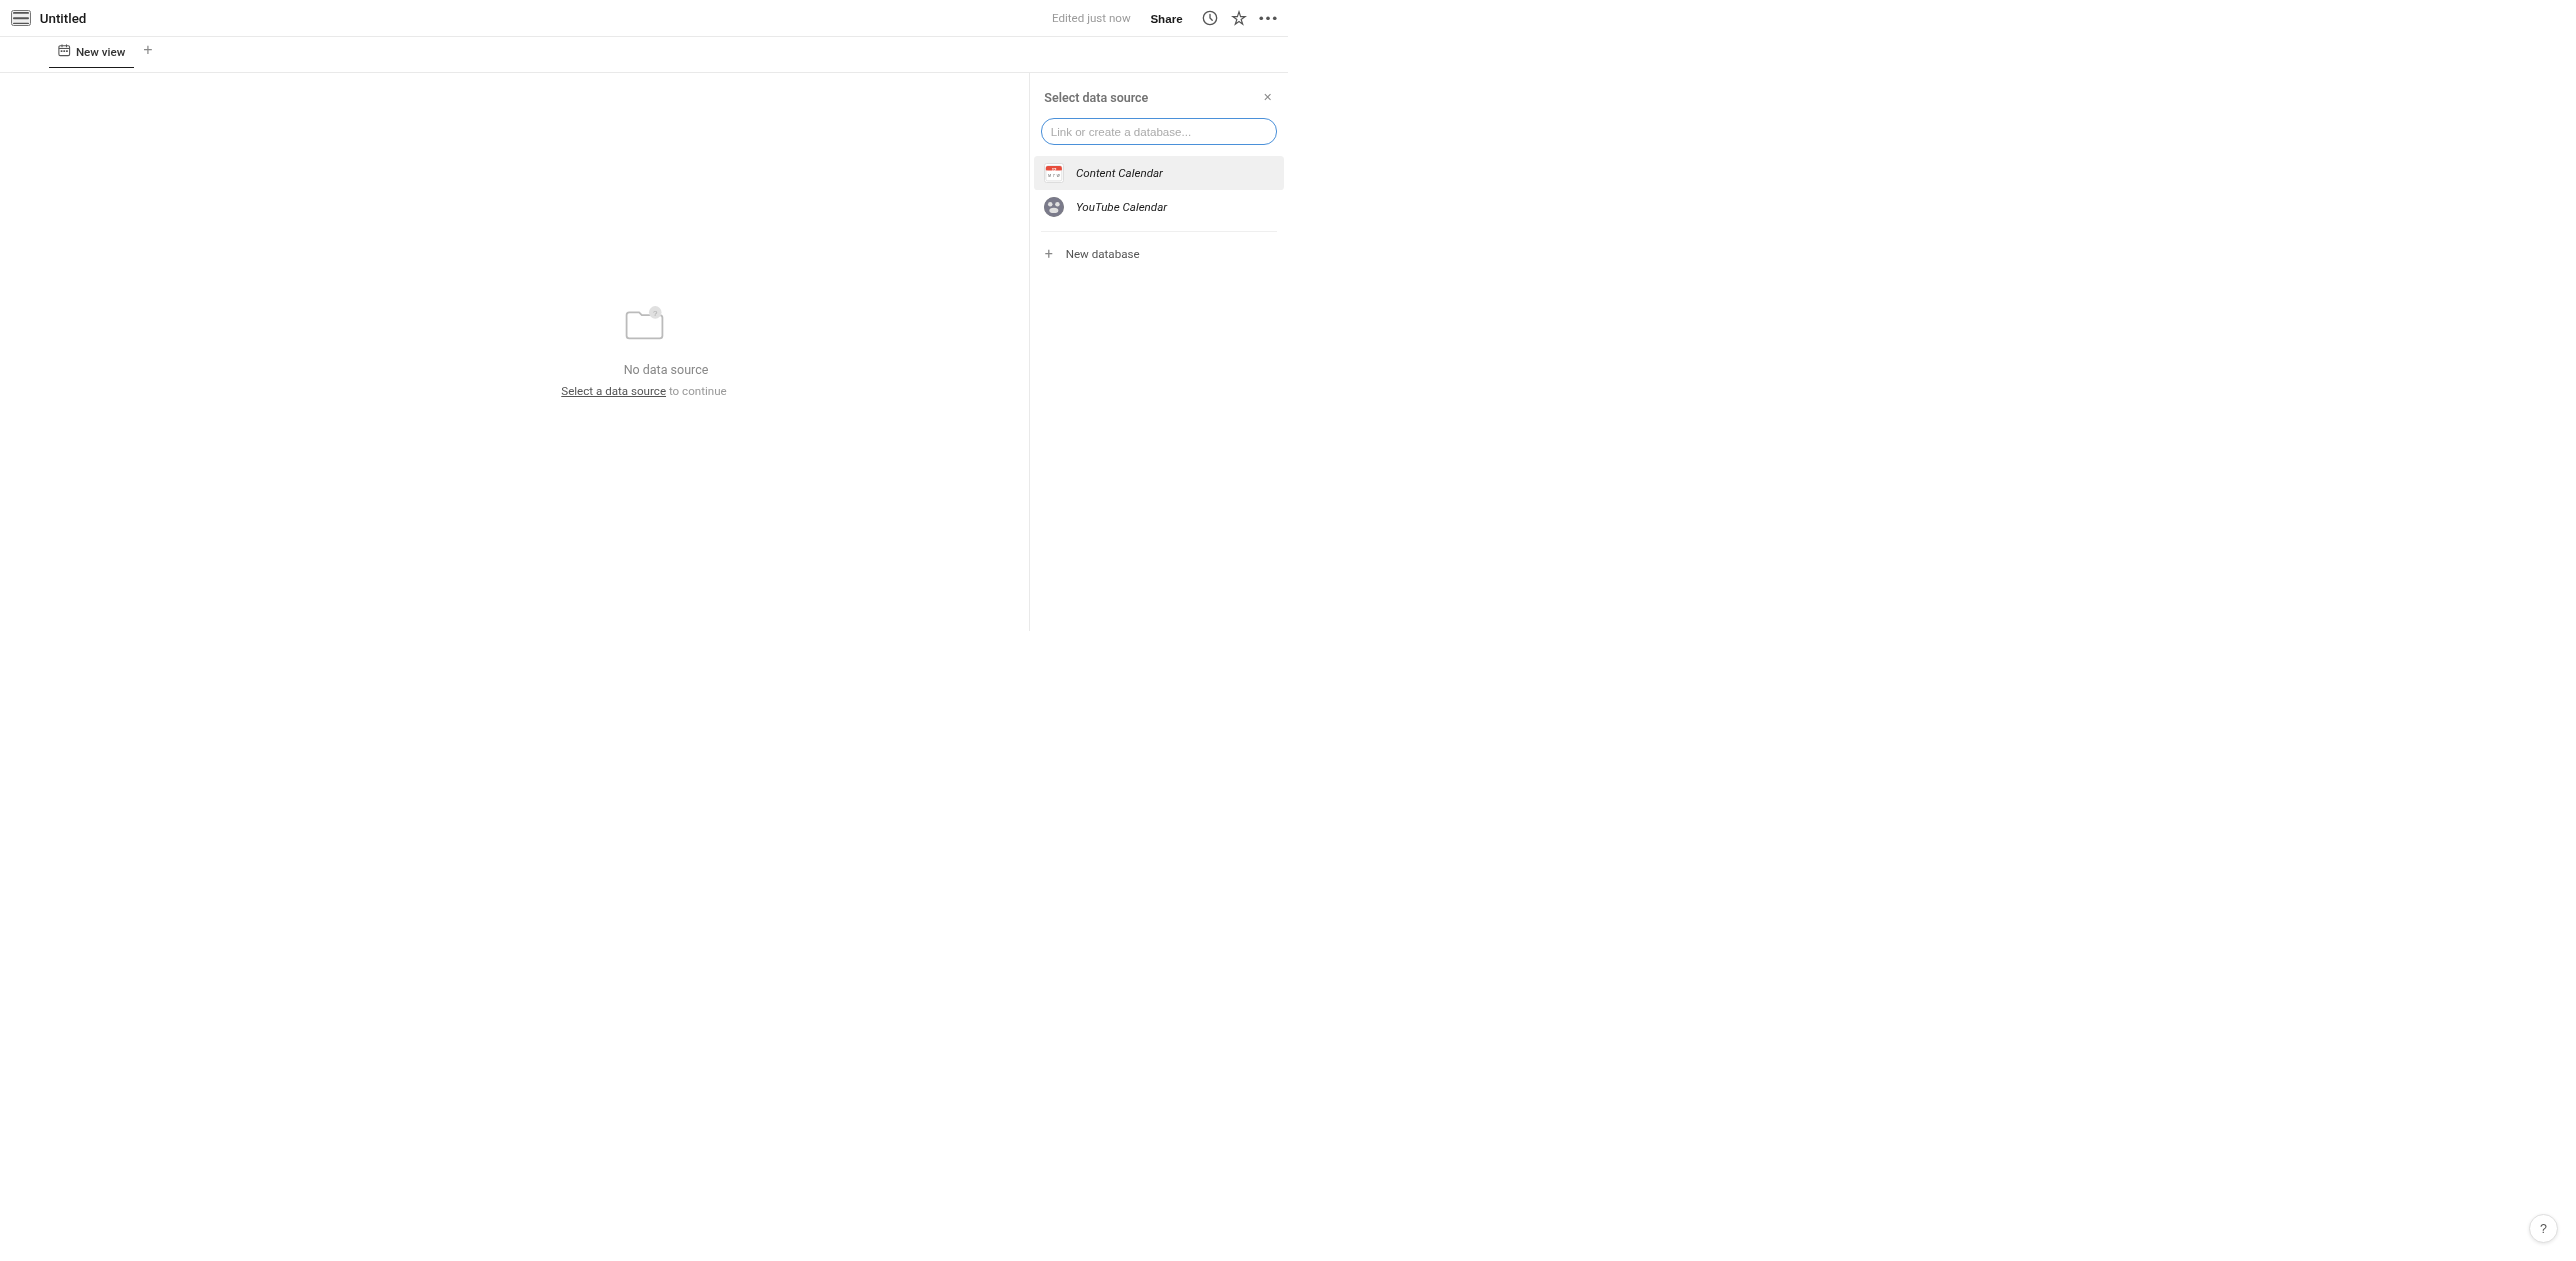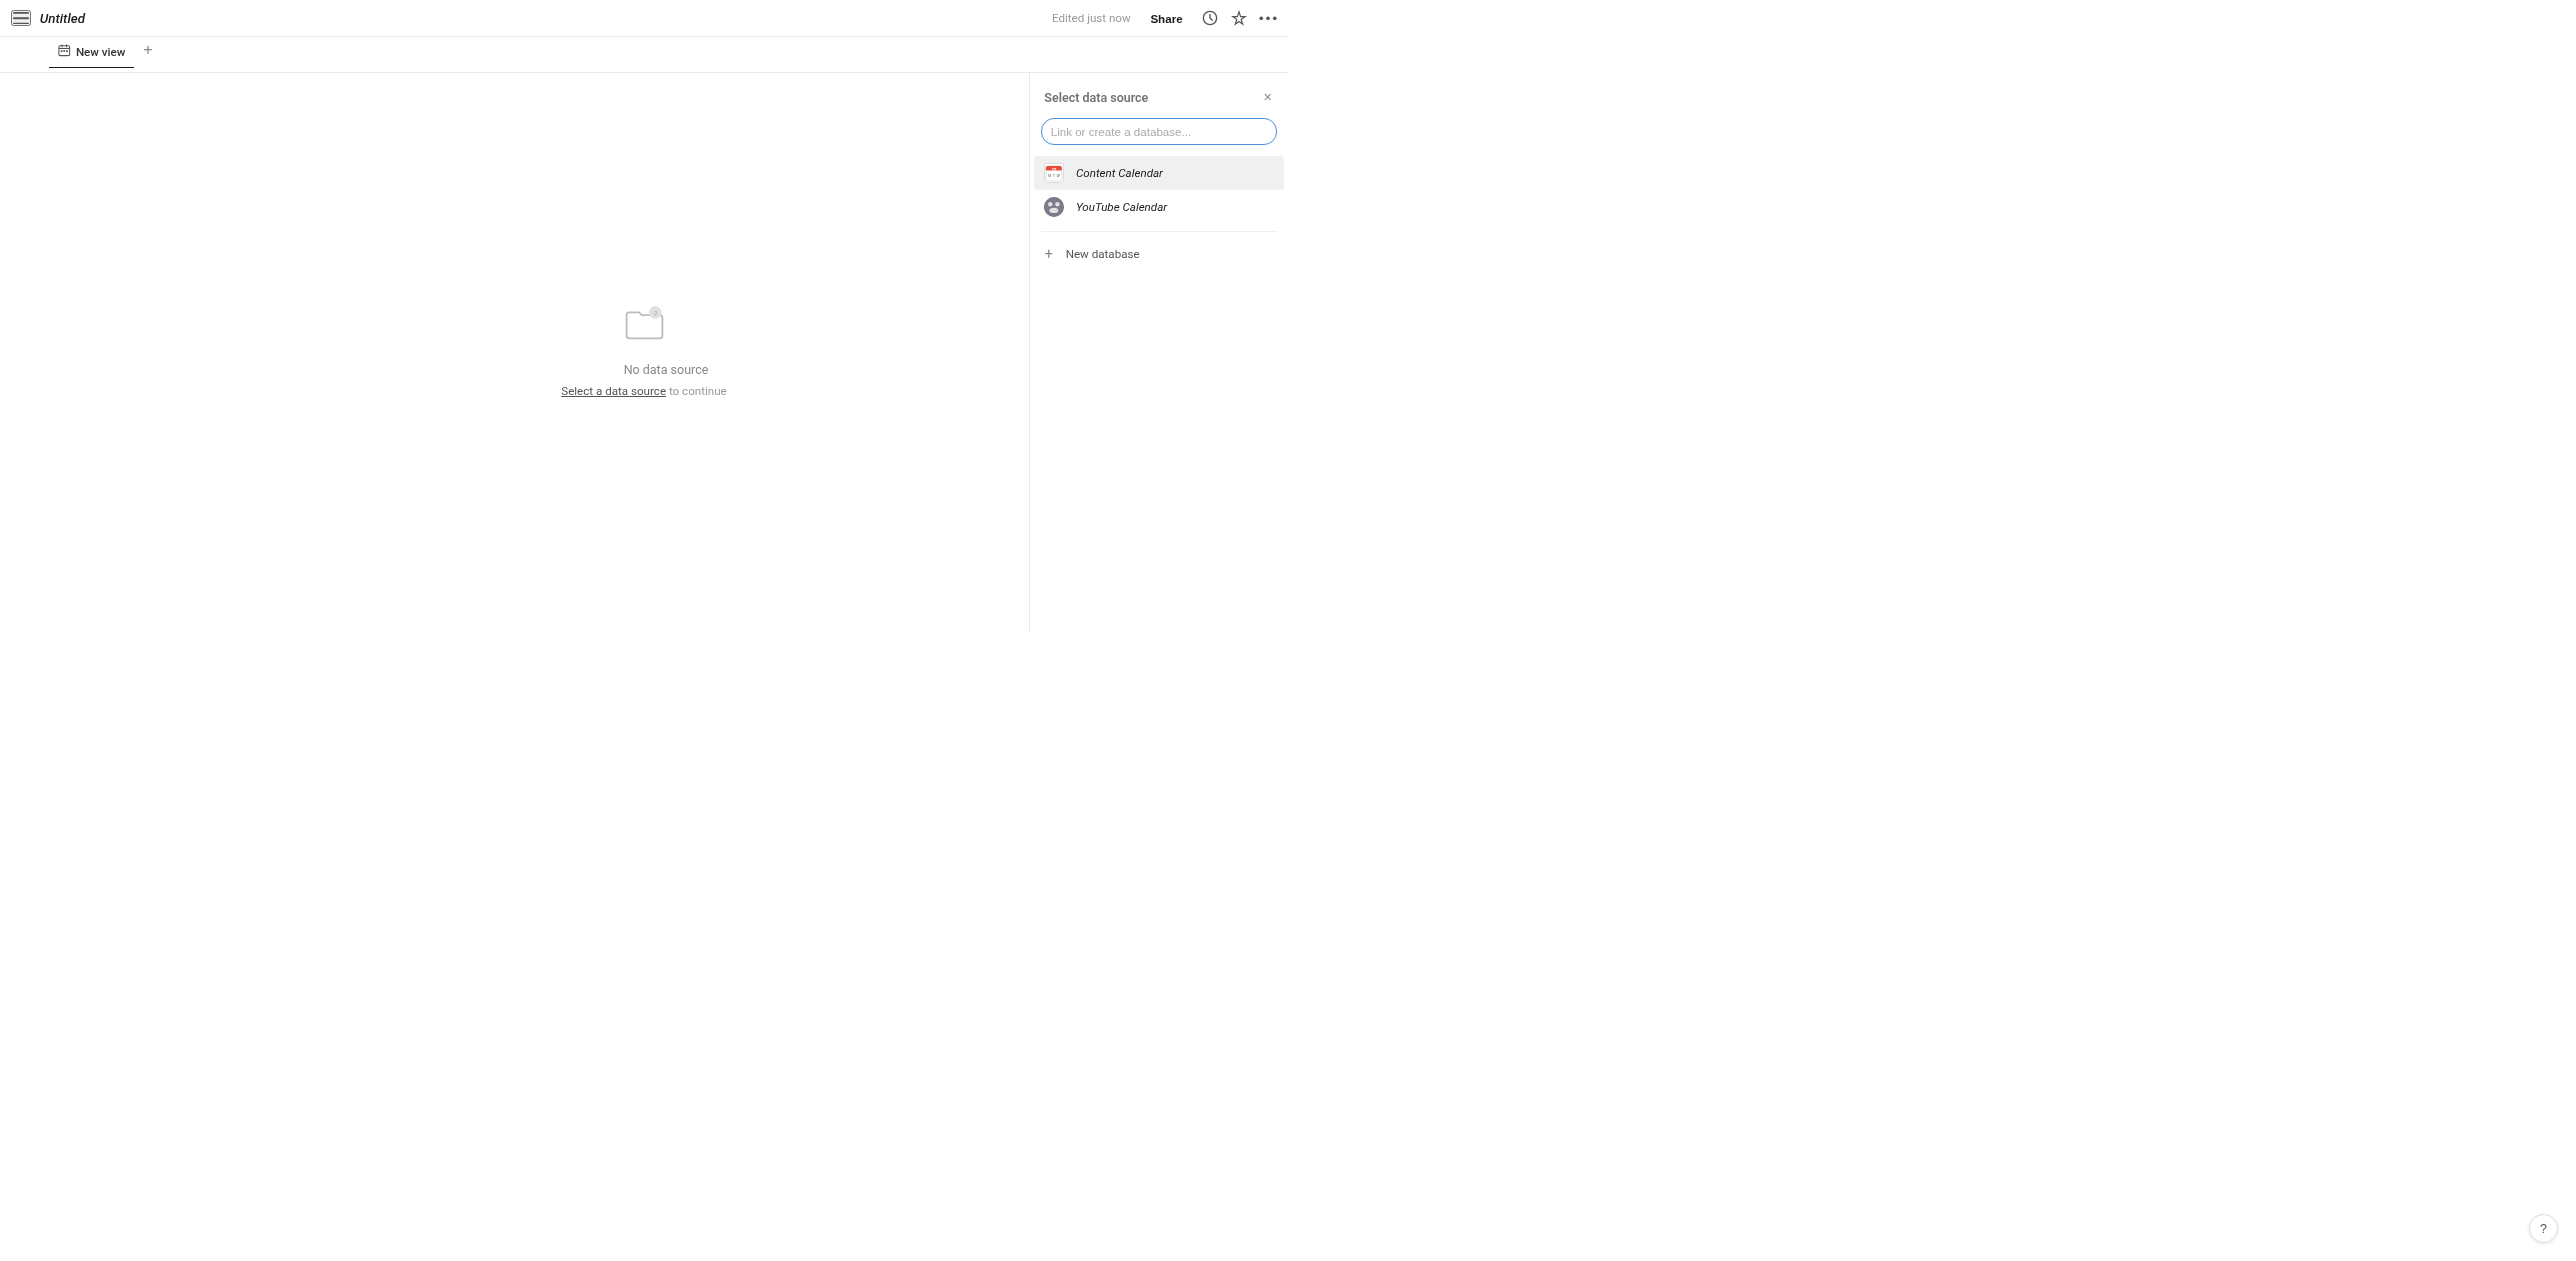--- a/index.html
+++ b/index.html
@@ -19,21 +19,20 @@
       align-items: center;
       justify-content: space-between;
       height: 37px;
       padding: 0 10.7px;
       border-bottom: 0.9px solid #e9e9e9;
     }
     .header-left {
       display: flex;
       align-items: center;
       gap: 9px;
-      font-style: italic;
     }
     .menu-icon {
       cursor: pointer;
       font-size: 16px;
       color: #555;
       display: flex;
       align-items: center;
     }
     .page-title {
       font-size: 13.4px;

